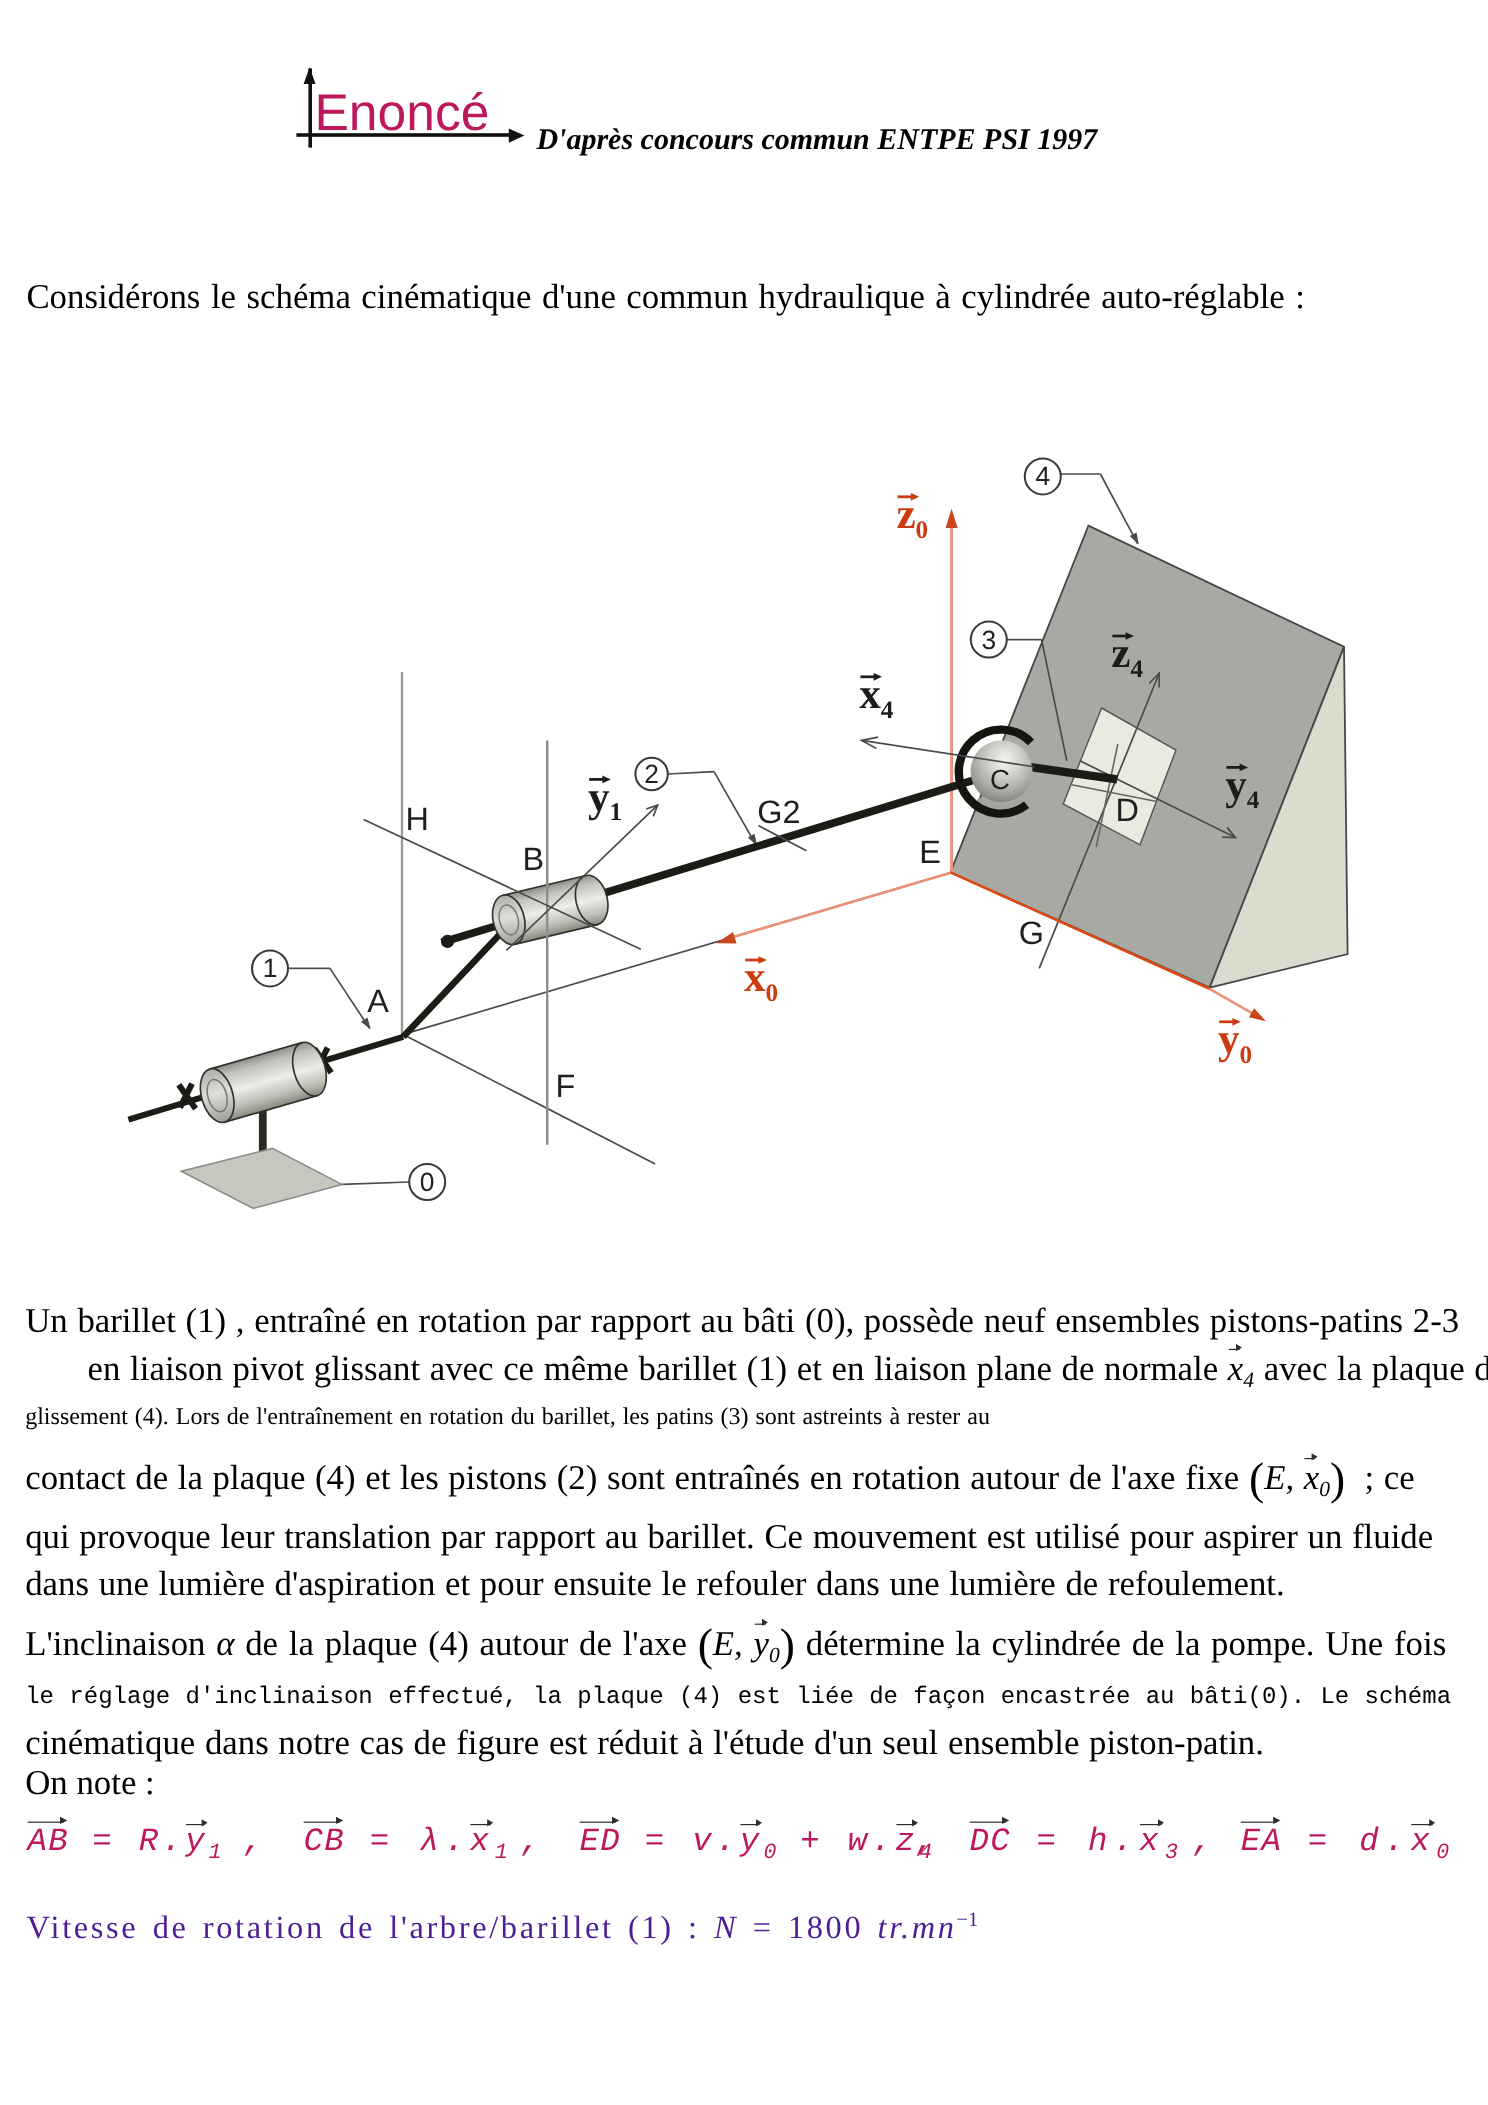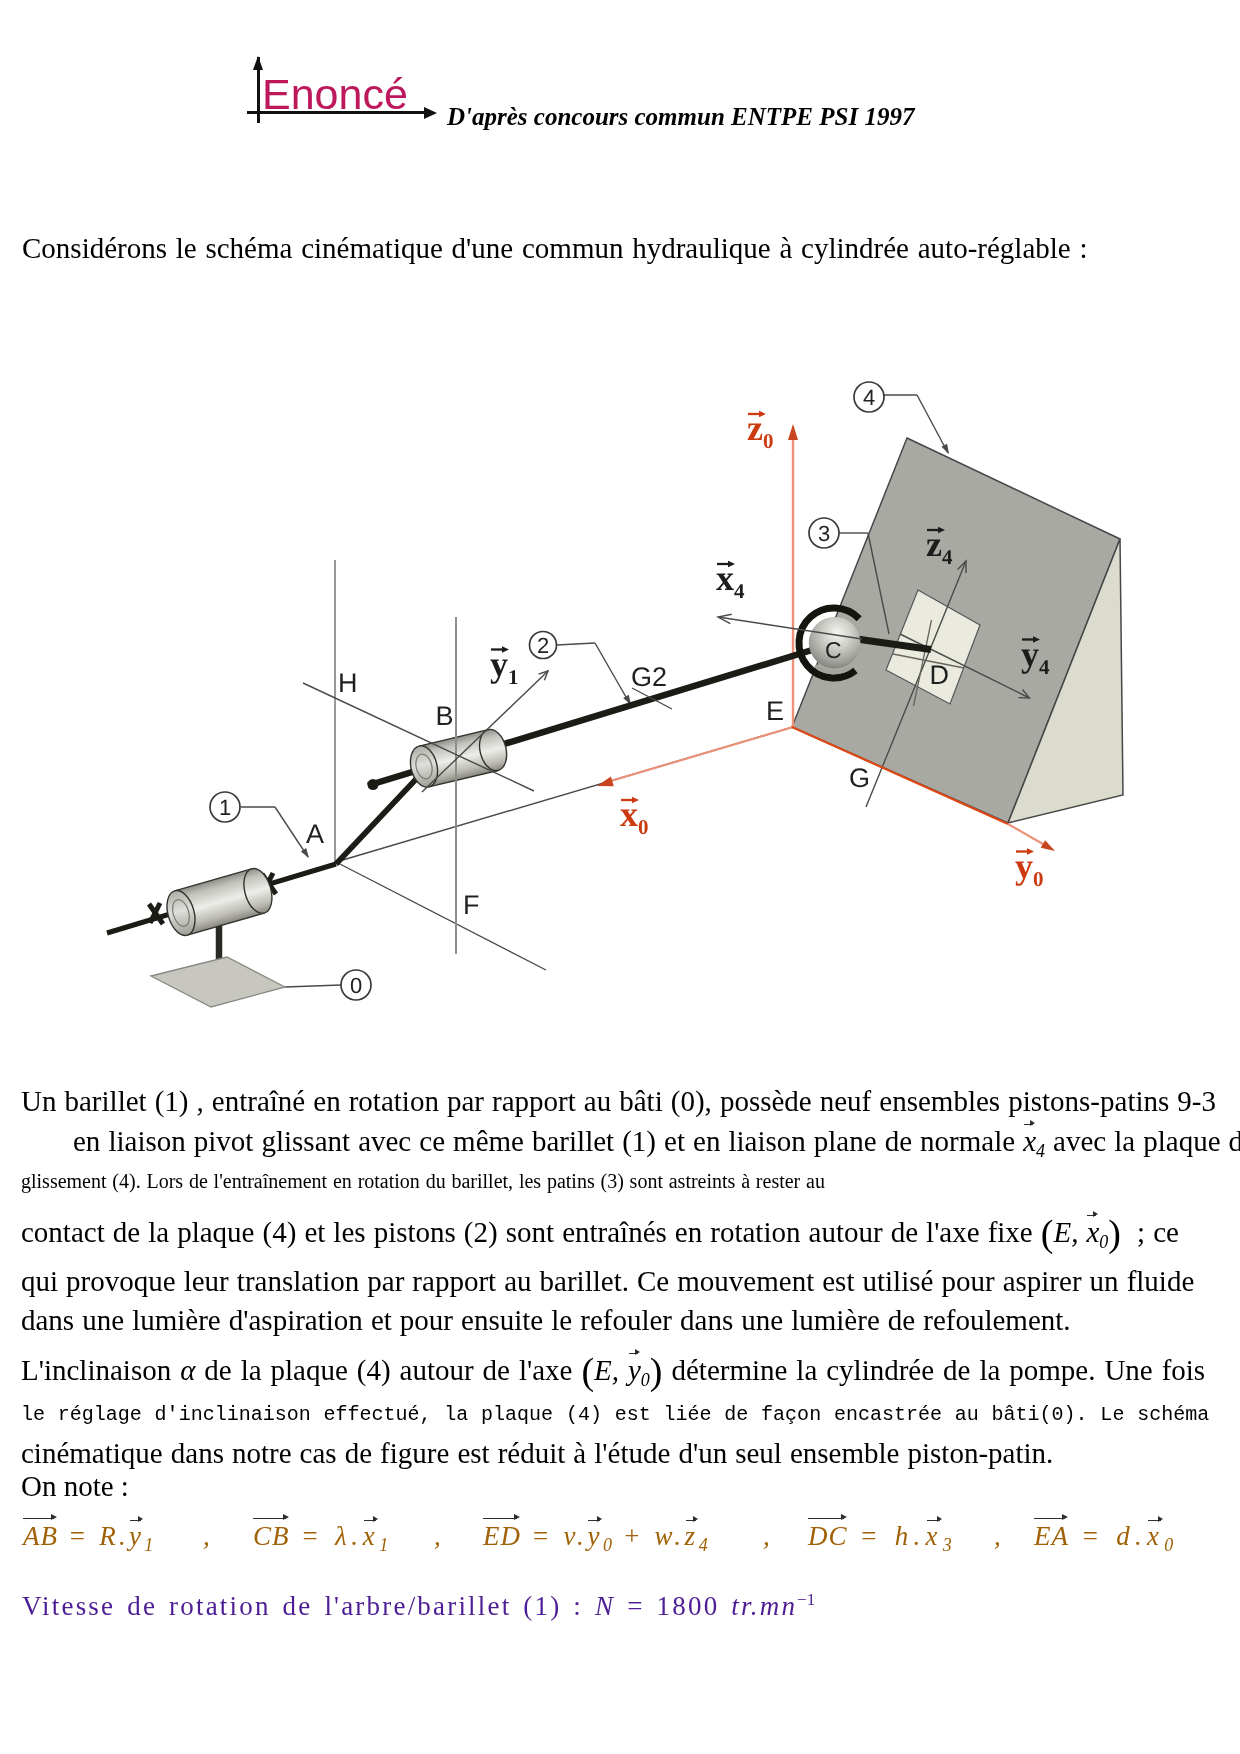--- a/index.html
+++ b/index.html
@@ -1,38 +1,38 @@
 <!DOCTYPE html>
 <html><head><meta charset="utf-8">
 <style>
 html,body{margin:0;padding:0;width:1240px;height:1754px;background:#fff;overflow:hidden;}
 .t{position:absolute;white-space:nowrap;color:#000;}
 .ser{font-family:"Liberation Serif",serif;}
 .san{font-family:"Liberation Sans",sans-serif;}
 .im{font-family:"Liberation Serif",serif;font-style:italic;}
 .im .s,.s{font-size:18px;font-style:italic;vertical-align:-6px;letter-spacing:0;}
 .bp{font-size:38px;font-style:normal;vertical-align:-4px;font-family:"Liberation Serif",serif;line-height:0;}
-.mrow{font-family:Liberation Serif, serif;font-style:italic;font-size:27px;letter-spacing:1.6px;color:#a16207;}
+.mrow{font-family:Liberation Mono, monospace;font-style:italic;font-size:27px;letter-spacing:1.6px;color:#be185d;}
 .mc{font-size:27px;}
 .ol{position:relative;display:inline-block;letter-spacing:1px;}
 .ol::before{content:"";position:absolute;left:0;right:4px;top:-3px;border-top:1.8px solid #2e2e2e;}
 .ol::after{content:"";position:absolute;right:-2px;top:-7px;border:3.5px solid transparent;border-left:6px solid #2e2e2e;}
 .ov{position:relative;display:inline-block;}
 .ov::before{content:"";position:absolute;left:1px;right:3px;top:-1px;border-top:1.6px solid #2e2e2e;}
 .ov::after{content:"";position:absolute;right:-2px;top:-4.6px;border:3px solid transparent;border-left:5px solid #2e2e2e;}
 </style></head>
 <body>
 <div style="position:absolute;left:257px;top:57px;width:3px;height:66px;background:#111;"></div>
 <div style="position:absolute;left:252.5px;top:51px;width:0;height:0;border:5.5px solid transparent;border-bottom:14px solid #111;"></div>
 <div style="position:absolute;left:247px;top:111px;width:180px;height:3px;background:#111;"></div>
 <div style="position:absolute;left:424px;top:106.5px;width:0;height:0;border:6px solid transparent;border-left:13px solid #111;"></div>
 <div class="t san" style="left:262px;top:70px;font-size:43px;color:#be185d;">Enoncé</div>
 <div class="t ser" style="left:447px;top:103px;font-size:25px;font-weight:bold;font-style:italic;">D'après concours commun ENTPE PSI 1997</div>
 <div class="t ser" style="left:22px;top:232px;font-size:29px;word-spacing:1.5px;">Considérons le schéma cinématique d'une commun hydraulique à cylindrée auto-réglable :</div>
-<div class="t ser" style="left:21px;top:1085px;font-size:29px;word-spacing:0.8px;">Un barillet (1) , entraîné en rotation par rapport au bâti (0), possède neuf ensembles pistons-patins 9-3</div>
+<div class="t ser" style="left:21px;top:1085px;font-size:29px;word-spacing:0.8px;">Un barillet (1) , entraîné en rotation par rapport au bâti (0), possède neuf ensembles pistons-patins 2-3</div>
 <div class="t ser" style="left:37px;top:1125px;font-size:29px;word-spacing:0.8px;margin-left:36px;">en liaison pivot glissant avec ce même barillet (1) et en liaison plane de normale <span class="im"><span class="ov">x</span><i class="s">4</i></span> avec la plaque de</div>
 <div class="t ser" style="left:21px;top:1170px;font-size:20px;word-spacing:0.8px;">glissement (4). Lors de l'entraînement en rotation du barillet, les patins (3) sont astreints à rester au</div>
 <div class="t ser" style="left:21px;top:1216px;font-size:29px;word-spacing:0.8px;">contact de la plaque (4) et les pistons (2) sont entraînés en rotation autour de l'axe fixe <span class="im"><span class="bp">(</span>E, <span class="ov">x</span><i class="s">0</i><span class="bp">)</span></span>&nbsp; ; ce</div>
 <div class="t ser" style="left:21px;top:1265px;font-size:29px;word-spacing:0.8px;">qui provoque leur translation par rapport au barillet. Ce mouvement est utilisé pour aspirer un fluide</div>
 <div class="t ser" style="left:21px;top:1304px;font-size:29px;word-spacing:0.8px;">dans une lumière d'aspiration et pour ensuite le refouler dans une lumière de refoulement.</div>
 <div class="t ser" style="left:21px;top:1354px;font-size:29px;word-spacing:1.7px;">L'inclinaison <span class="im">α</span> de la plaque (4) autour de l'axe <span class="im"><span class="bp">(</span>E, <span class="ov">y</span><i class="s">0</i><span class="bp">)</span></span> détermine la cylindrée de la pompe. Une fois</div>
 <div class="t ser" style="left:21px;top:1403px;font-size:20px;word-spacing:0.8px;font-family:Liberation Mono, monospace;">le réglage d'inclinaison effectué, la plaque (4) est liée de façon encastrée au bâti(0). Le schéma</div>
 <div class="t ser" style="left:21px;top:1437px;font-size:29px;word-spacing:0.8px;">cinématique dans notre cas de figure est réduit à l'étude d'un seul ensemble piston-patin.</div>
 <div class="t ser" style="left:21px;top:1470px;font-size:29px;">On note :</div>
 <div class="t mrow" style="left:23px;top:1521px;letter-spacing:3.2px;"><span class="ol">AB</span> = R.<span class="ov">y</span><i class="s">1</i></div>

